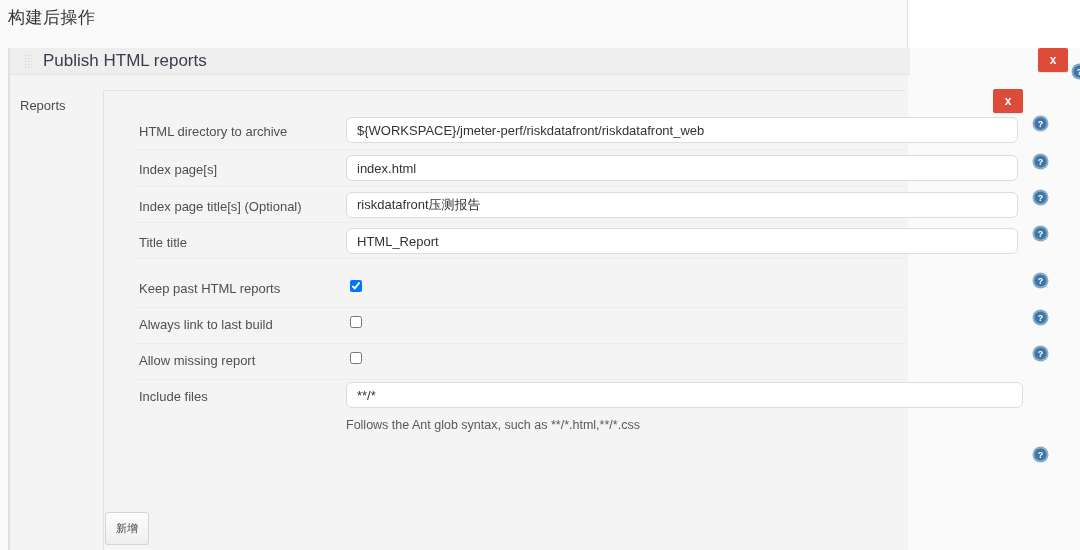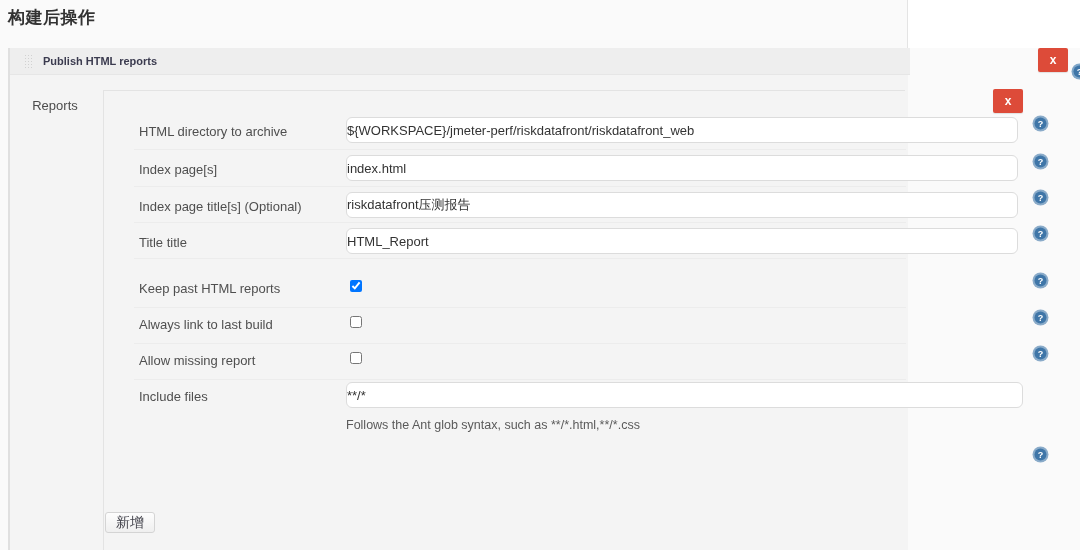--- a/index.html
+++ b/index.html
@@ -23,21 +23,21 @@
     left: 0; top: 0;
     width: 908px;
     height: 550px;
     background: #fafafa;
   }
   .page-title {
     position: absolute;
     left: 8px;
     top: 4px;
     font-size: 17px;
-    font-weight: bold;
+    font-weight: normal;
     color: #333333;
     letter-spacing: 0.5px;
     line-height: 28px;
   }
   .white-top-right {
     position: absolute;
     left: 908px;
     top: 0;
     width: 172px;
     height: 48px;
@@ -88,22 +88,22 @@
     background-image:
       radial-gradient(#cfcfcf 42%, transparent 45%);
     background-size: 3px 3px;
     background-position: 0 0;
     opacity: .95;
   }
   .outer-title {
     position: absolute;
     left: 33px;
     top: 4px;
-    font-size: 11px;
-    font-weight: bold;
+    font-size: 17px;
+    font-weight: normal;
     color: #3b3b4f;
     line-height: 18px;
   }
 
   
   .x-btn {
     position: absolute;
     background: #dd4b39;
     color: #ffffff;
     font-size: 12px;
@@ -118,21 +118,21 @@
   }
   .x-outer { left: 1038px; top: 48px; }
   .x-inner { left: 993px; top: 89px; }
 
   
   .reports-label {
     position: absolute;
     left: 20px;
     top: 98px;
     width: 70px;
-    text-align: center;
+    text-align: left;
     font-size: 13px;
     color: #4c4c4c;
   }
   .inner-panel {
     position: absolute;
     left: 103px;
     top: 90px;
     width: 802px;
     height: 493px;
     background: #f4f4f4;
@@ -169,21 +169,21 @@
     left: 242px;
     top: 2px;
     width: 672px;
     height: 26px;
     background: #ffffff;
     border: 1px solid #dcdcdc;
     border-radius: 6px;
     font-family: "Liberation Sans", "DejaVu Sans", sans-serif;
     font-size: 13px;
     color: #333333;
-    padding: 0 0;
+    padding: 0 10px;
     box-sizing: border-box;
     outline: none;
   }
   .txt-wide { width: 677px; }
   .cbx {
     position: absolute;
     left: 246px;
     top: 8px;
     width: 12px;
     height: 12px;
@@ -204,26 +204,26 @@
     left: 242px;
     font-size: 12.5px;
     color: #5a5a5a;
   }
 
   .add-btn {
     position: absolute;
     left: 105px;
     top: 512px;
     min-width: 42px;
-    height: 21px;
+    height: 33px;
     background: linear-gradient(#fdfdfd, #efefef);
     border: 1px solid #d4d4d4;
     border-radius: 3px;
     font-family: "Liberation Sans", "DejaVu Sans", sans-serif;
-    font-size: 14px;
+    font-size: 11px;
     color: #3f3f48;
     padding: 0 10px;
     cursor: pointer;
   }
   .edge-help {
     position: absolute;
     left: 1071px;
     top: 63px;
     width: 17px;
     height: 17px;

